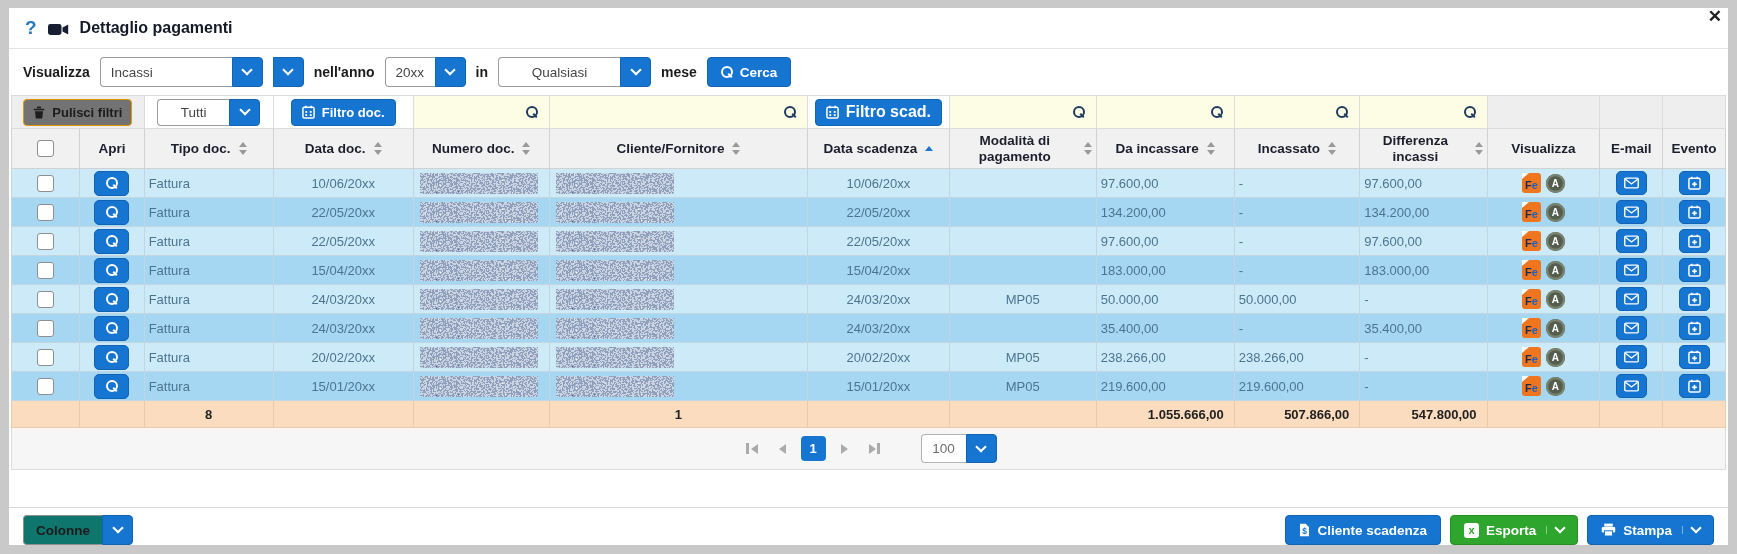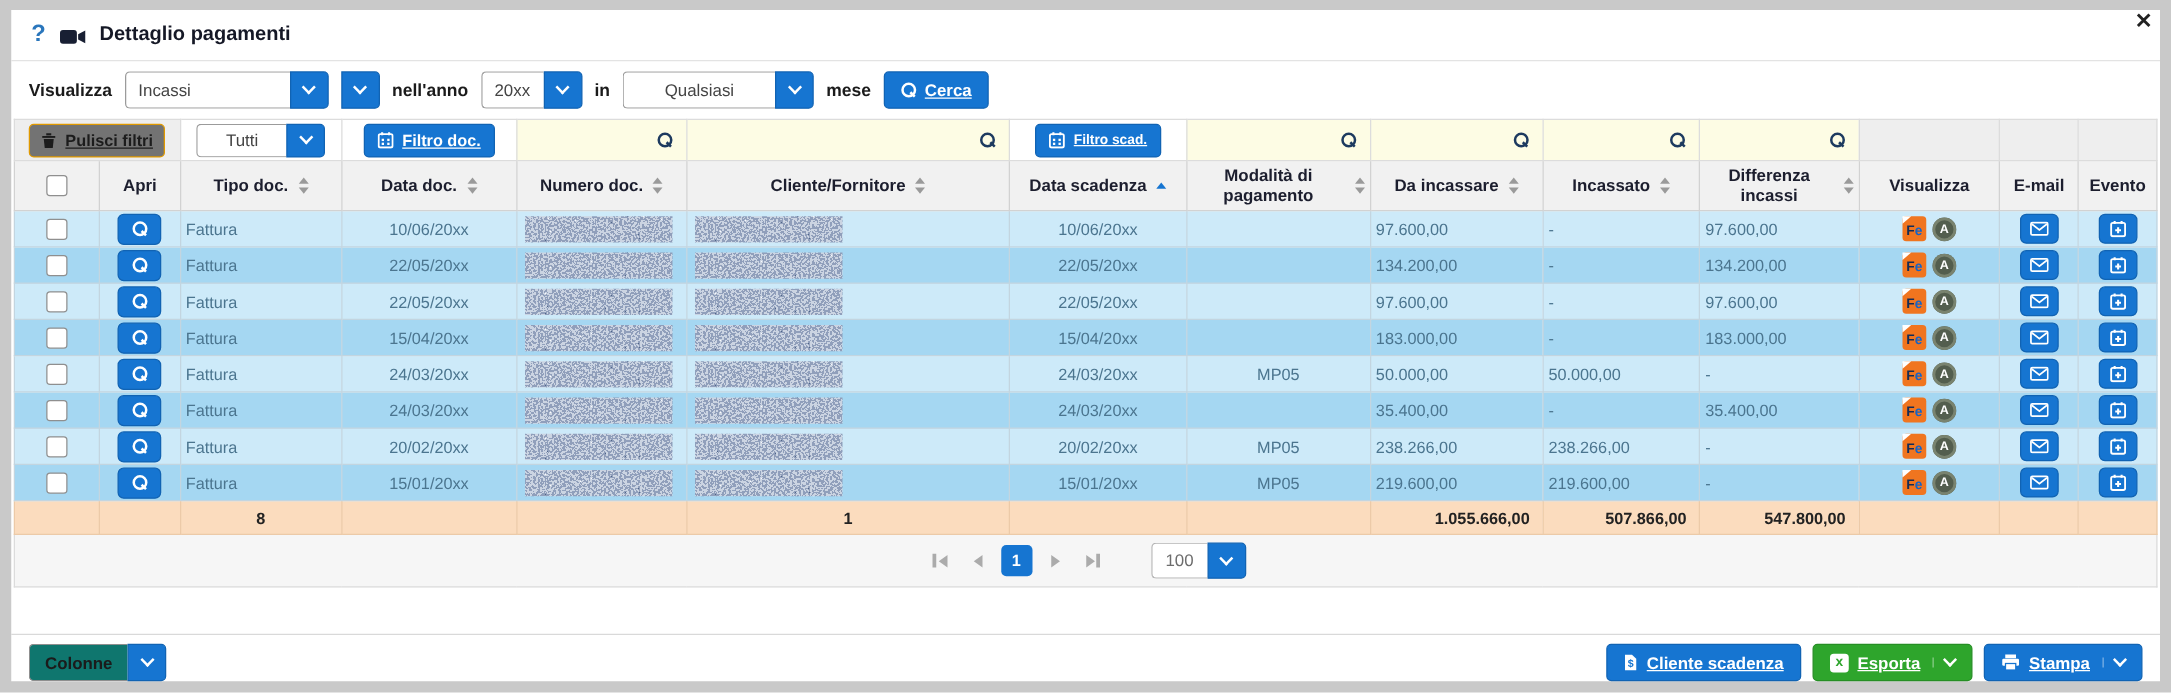--- a/index.html
+++ b/index.html
@@ -41,21 +41,21 @@
   .sel-btn {
     width: 31px; background: #1675d1; border: 1px solid #1163b3;
     border-radius: 0 4px 4px 0; display: flex; align-items: center; justify-content: center;
     cursor: pointer;
   }
   .chev { width: 8px; height: 8px; border-right: 2.4px solid #fff; border-bottom: 2.4px solid #fff;
     transform: rotate(45deg) translate(-1.5px,-1.5px); }
   .btn {
     display: inline-flex; align-items: center; gap: 7px; height: 30px;
     padding: 0 13px; border-radius: 4px; font-size: 13.5px; font-weight: 700;
-    cursor: pointer; border: 1px solid transparent; white-space: nowrap; text-decoration: underline;
+    cursor: pointer; border: 1px solid transparent; white-space: nowrap;
   }
   .btn-blue { background: #1675d1; border-color: #1163b3; color: #fff; }
   .btn-green { background: #2ea52c; border-color: #268e24; color: #fff; }
   .btn-orange { background: #737373; border-color: #e09900; color: #1c1c1c; justify-content: center; }
   .mag { position: relative; width: 12px; height: 12px; display: inline-block; }
   .mag::before { content: ""; position: absolute; left: 0; top: 0; width: 8px; height: 8px;
     border: 2px solid #1d3a5f; border-radius: 50%; }
   .mag::after { content: ""; position: absolute; width: 2.2px; height: 5px; background: #1d3a5f;
     left: 8.6px; top: 7.4px; transform: rotate(-45deg); }
   .mag.w::before { border-color: #fff; }
@@ -272,21 +272,21 @@
                 <span class="mag"></span>
               </div>
             </td>
       <td class="search-cell">
               <div class="search-inner">
                 <span class="mag"></span>
               </div>
             </td>
       <td>
         <div class="cellflex">
-          <button class="btn btn-blue" style="height:27px;padding:0 10px;font-size:11px">
+          <button class="btn btn-blue" style="height:27px;padding:0 10px;font-size:16px">
             <svg width="13" height="14" viewBox="0 0 14 15">
                     <line x1="4" y1="0.8" x2="4" y2="3.4" stroke="#fff" stroke-width="1.8"></line>
                     <line x1="10" y1="0.8" x2="10" y2="3.4" stroke="#fff" stroke-width="1.8"></line>
                     <rect x="1" y="2.4" width="12" height="11.6" rx="1.5" fill="none" stroke="#fff" stroke-width="1.6"></rect>
                     <rect x="3.6" y="6.4" width="2" height="2" fill="#fff"></rect>
                     <rect x="8.4" y="6.4" width="2" height="2" fill="#fff"></rect>
                     <rect x="3.6" y="9.8" width="2" height="2" fill="#fff"></rect>
                     <rect x="8.4" y="9.8" width="2" height="2" fill="#fff"></rect>
                   </svg>
             <span>Filtro scad.</span>

